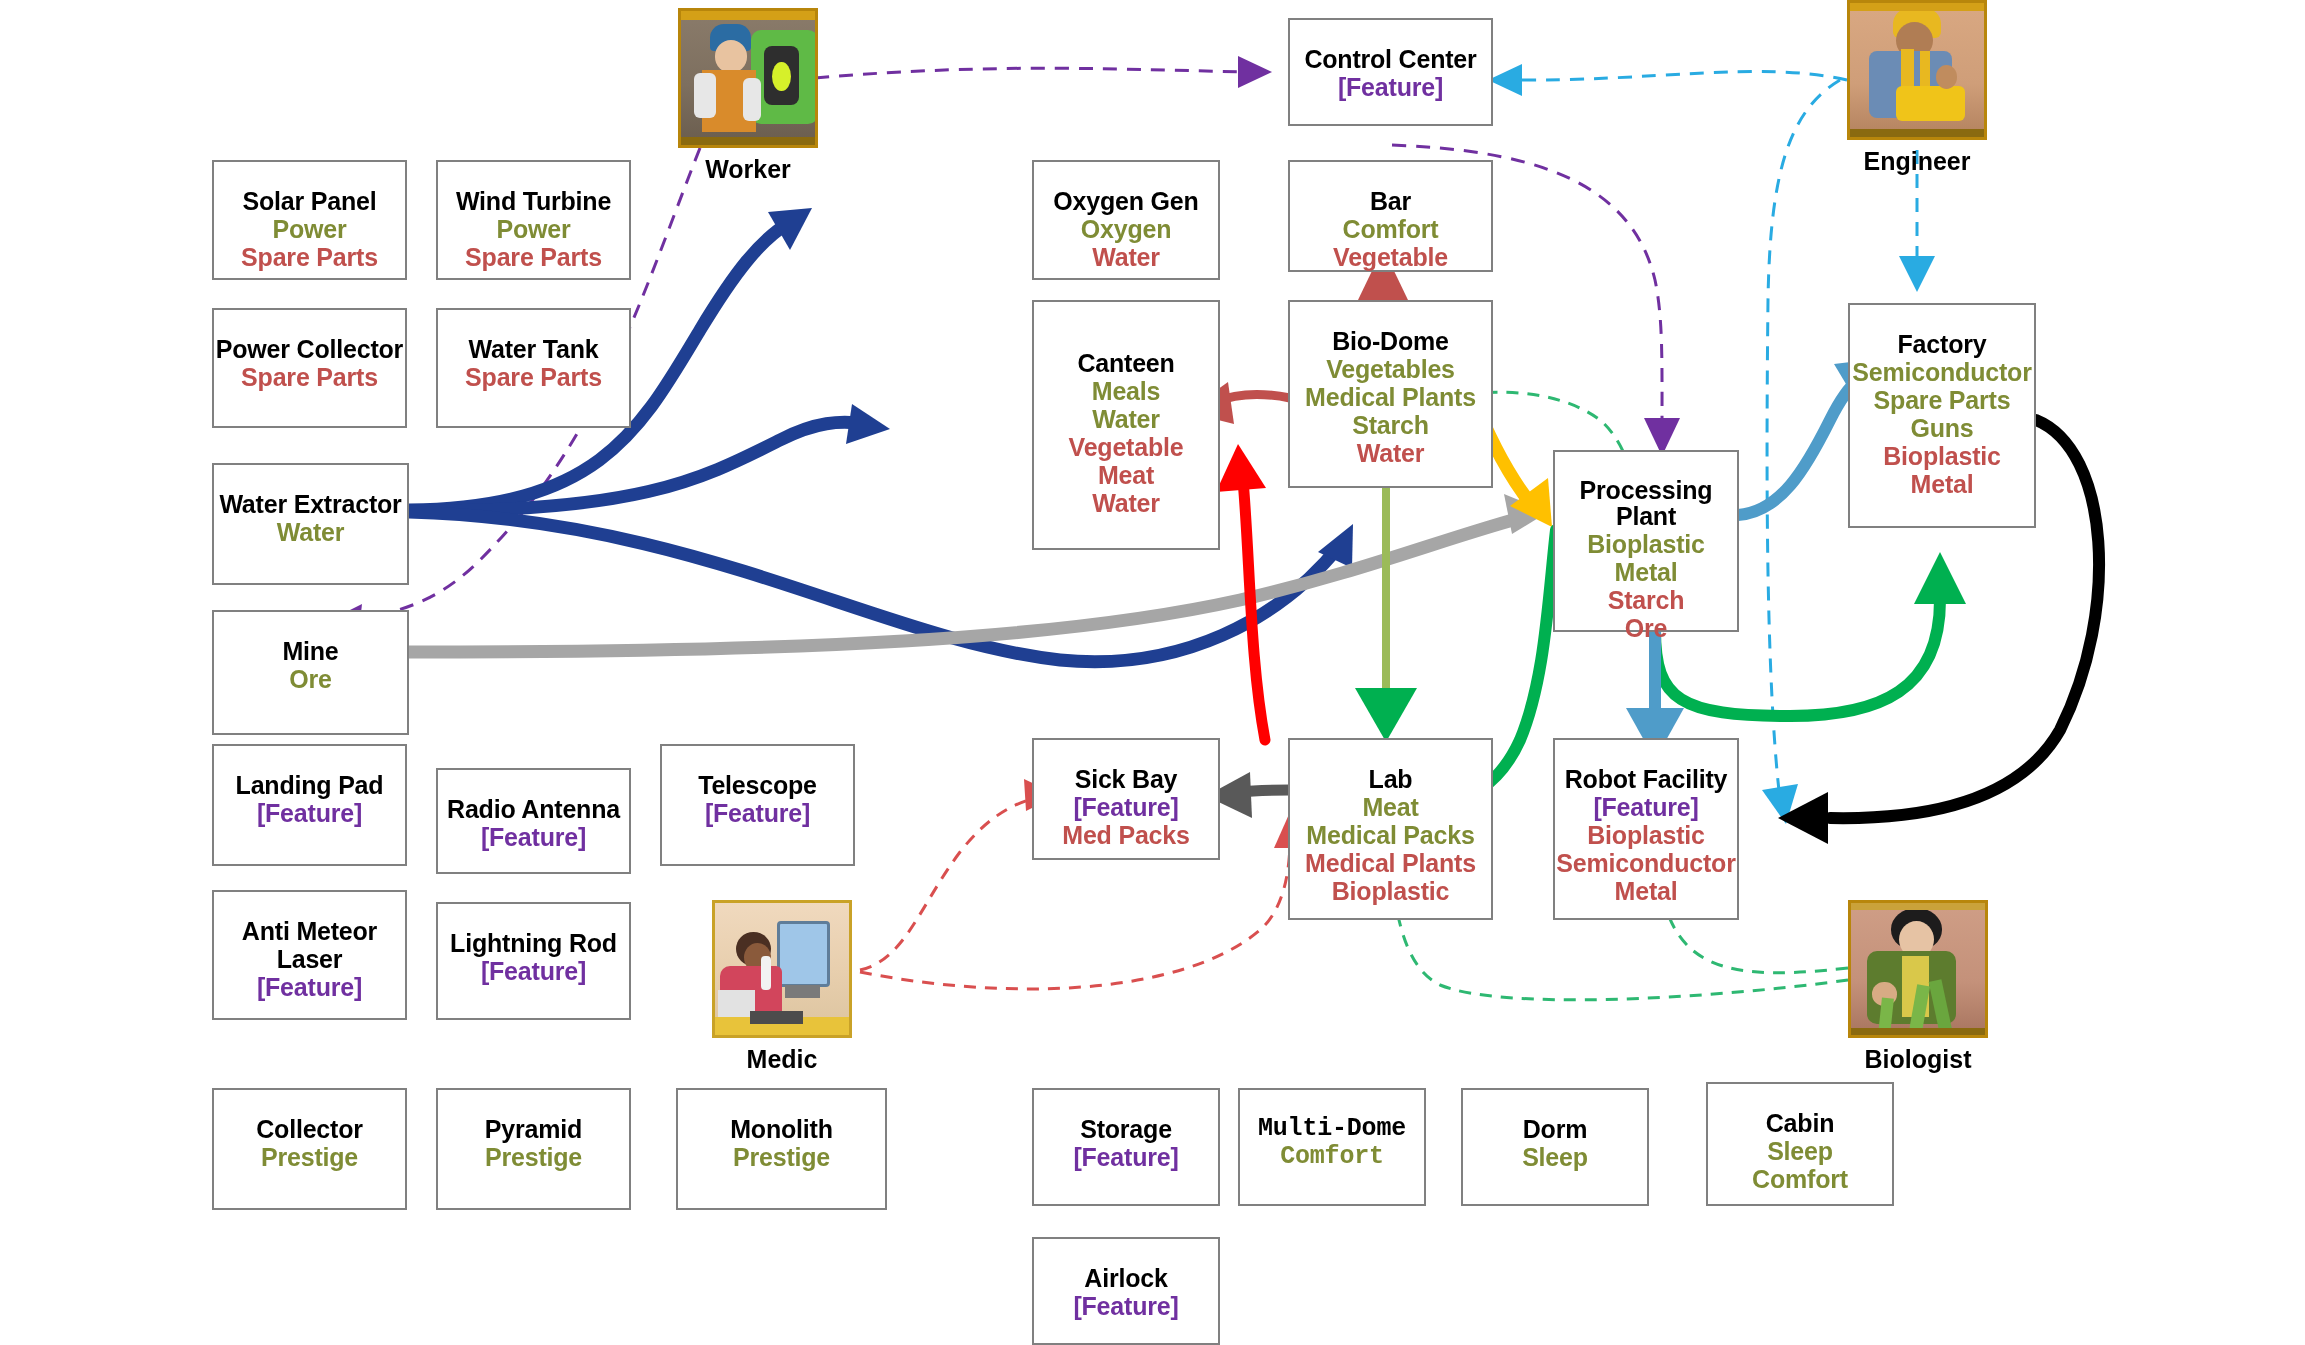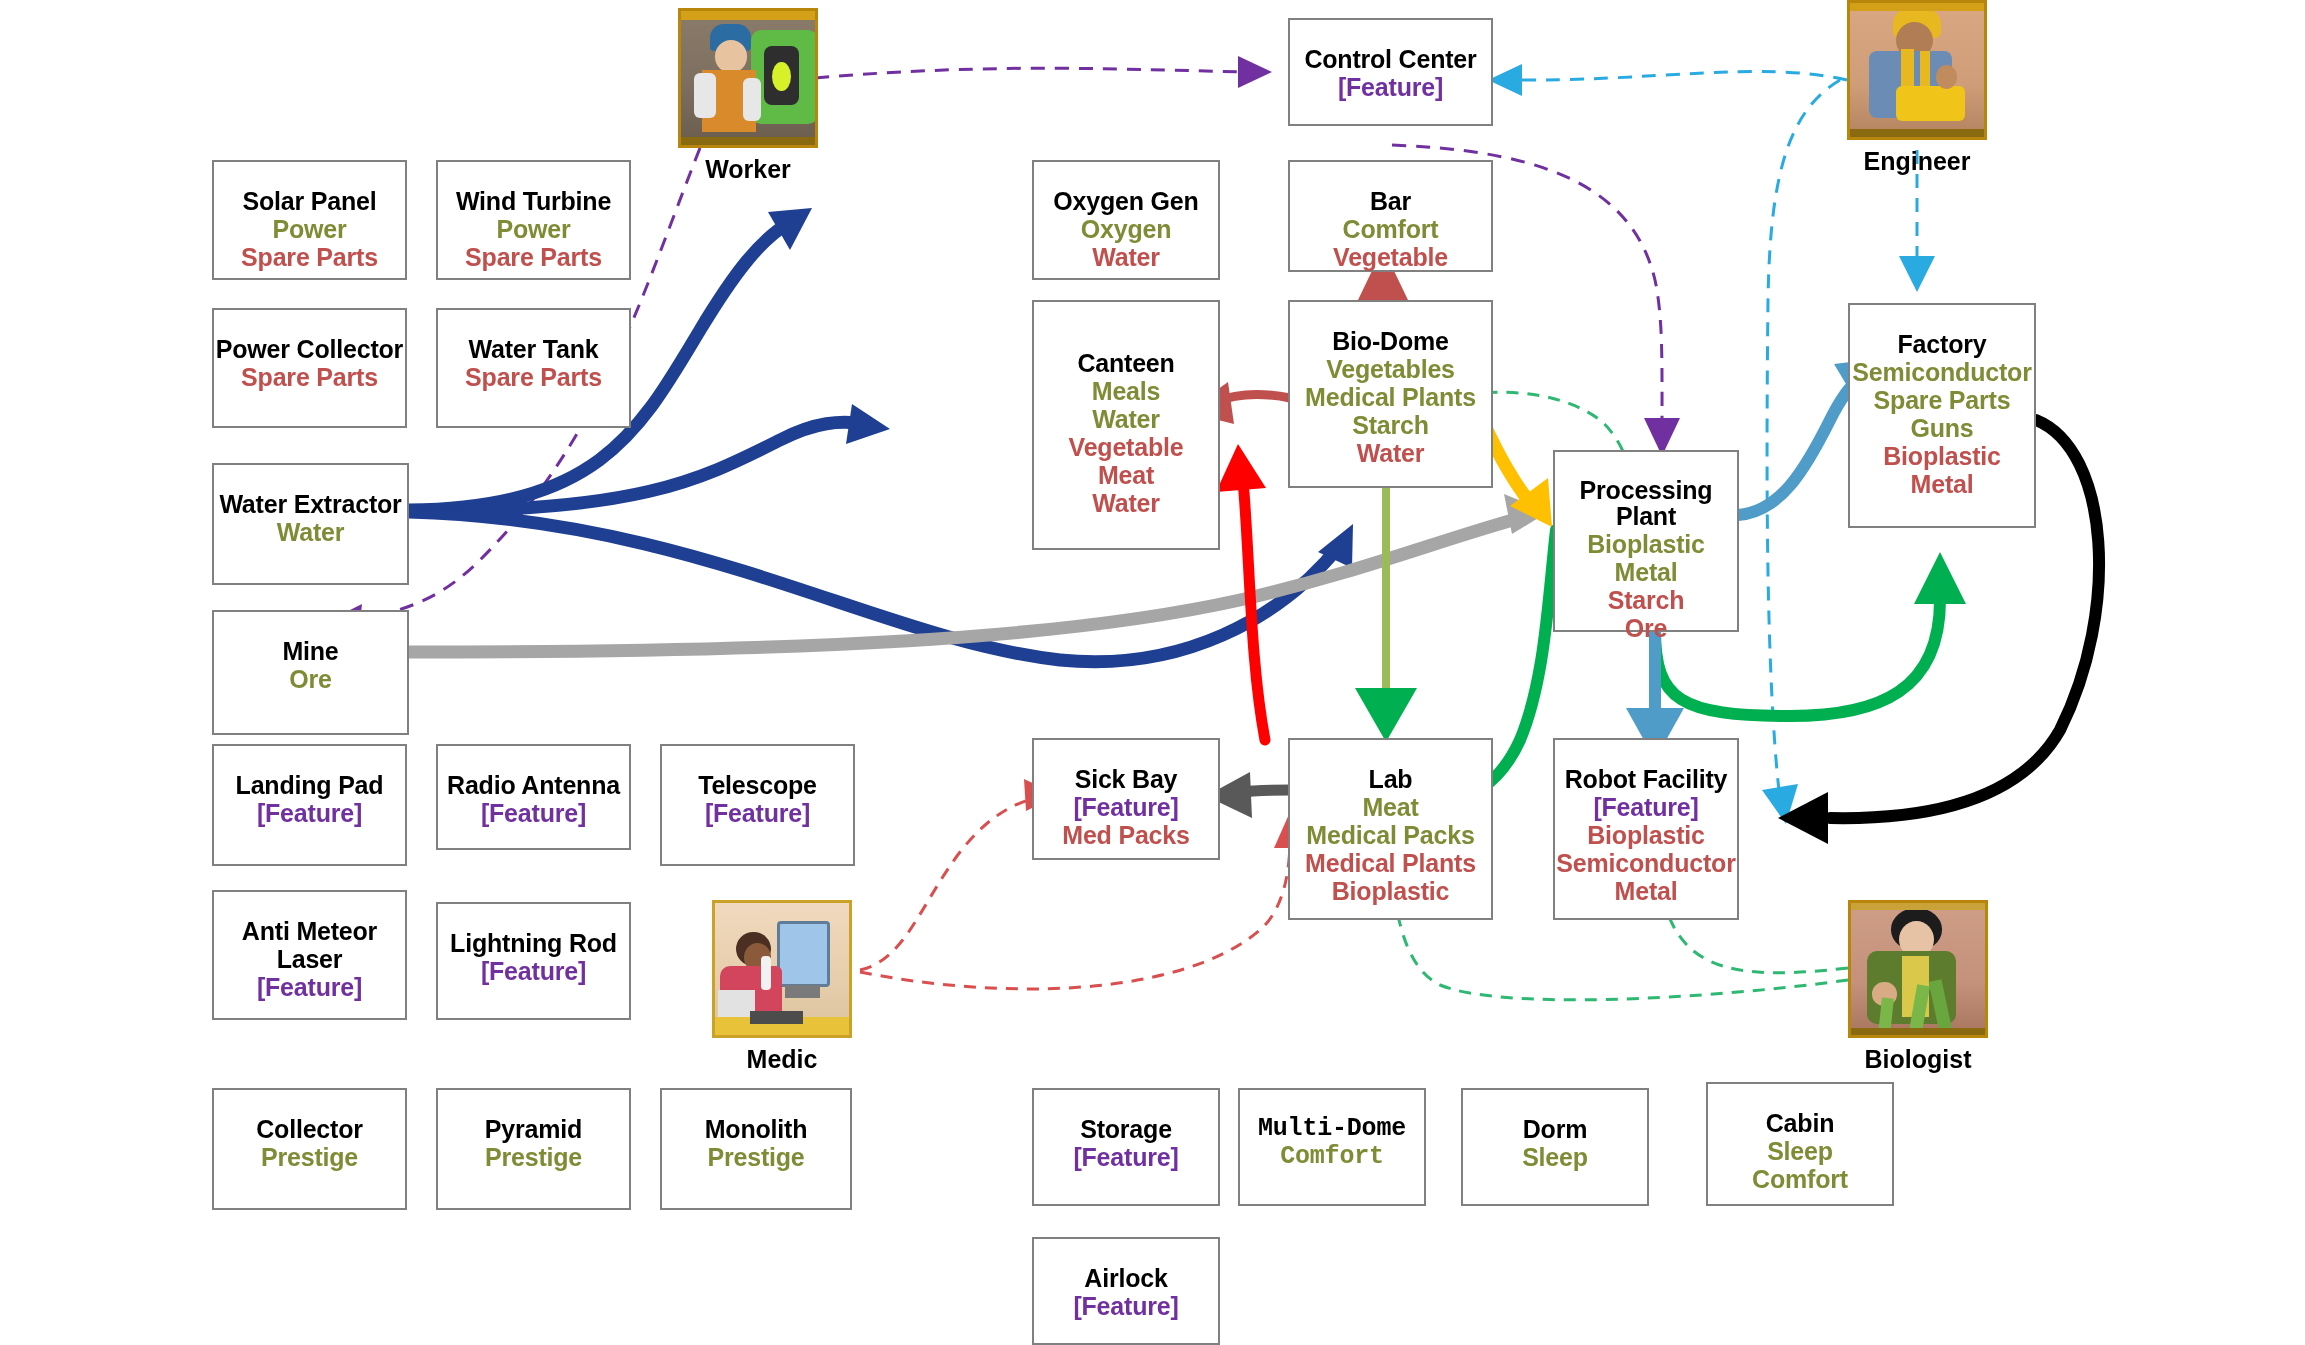--- a/index.html
+++ b/index.html
@@ -213,21 +213,21 @@
   </div>
   <div class="box" style="left:212px;top:610px;width:197px;height:125px;">
     <span class="bname">Mine</span>
     <span class="res out">Ore</span>
   </div>
 
   <div class="box" style="left:212px;top:744px;width:195px;height:122px;">
     <span class="bname">Landing Pad</span>
     <span class="res feat">[Feature]</span>
   </div>
-  <div class="box" style="left:436px;top:744px;width:195px;height:106px;">
+  <div class="box" style="left:436px;top:768px;width:195px;height:106px;">
     <span class="bname">Radio Antenna</span>
     <span class="res feat">[Feature]</span>
   </div>
   <div class="box" style="left:660px;top:744px;width:195px;height:122px;">
     <span class="bname">Telescope</span>
     <span class="res feat">[Feature]</span>
   </div>
 
   <div class="box" style="left:212px;top:890px;width:195px;height:130px;">
     <span class="bname">Anti Meteor Laser</span>
@@ -239,21 +239,21 @@
   </div>
 
   <div class="box" style="left:212px;top:1088px;width:195px;height:122px;">
     <span class="bname">Collector</span>
     <span class="res out">Prestige</span>
   </div>
   <div class="box" style="left:436px;top:1088px;width:195px;height:122px;">
     <span class="bname">Pyramid</span>
     <span class="res out">Prestige</span>
   </div>
-  <div class="box" style="left:660px;top:1088px;width:192px;height:122px;">
+  <div class="box" style="left:676px;top:1088px;width:211px;height:122px;">
     <span class="bname">Monolith</span>
     <span class="res out">Prestige</span>
   </div>
 
   <div class="box" style="left:1032px;top:160px;width:188px;height:120px;">
     <span class="bname">Oxygen Gen</span>
     <span class="res out">Oxygen</span>
     <span class="res in">Water</span>
   </div>
 

